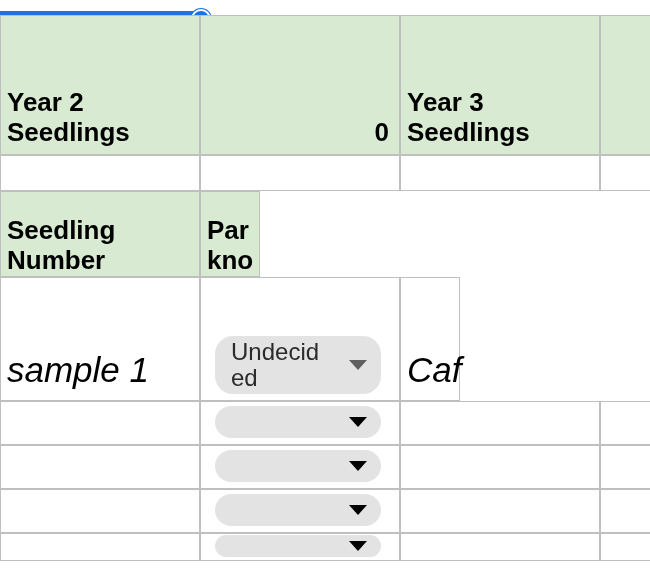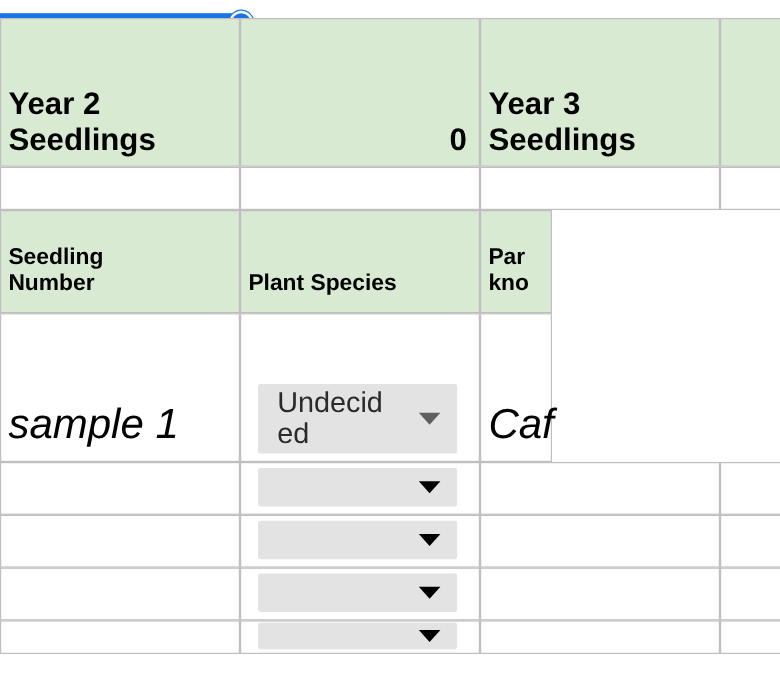--- a/index.html
+++ b/index.html
@@ -56,21 +56,21 @@
   .c1 { width: 200px; }
   .c2 { width: 200px; }
   .c3 { width: 200px; }
   .c4 { width: 60px; }
 
   .hdr {
     background: #d9ead3;
   }
 
   .summary-row .cell {
-    height: 124px;
+    height: 140px;
   }
   .summary-label {
     position: absolute;
     left: 6px;
     bottom: 6px;
     font-size: 26px;
     font-weight: 700;
     line-height: 1.15;
   }
   .summary-val {
@@ -85,22 +85,22 @@
     height: 36px;
     background: #fff;
   }
 
   .col-hdr-row .cell {
     height: 86px;
   }
   .col-hdr-label {
     position: absolute;
     left: 6px;
-    bottom: 12px;
-    font-size: 19px;
+    bottom: 0;
+    font-size: 26px;
     font-weight: 700;
     line-height: 1.15;
     white-space: pre-line;
   }
 
   .data-row .cell {
     height: 124px;
   }
   .data-row.short .cell {
     height: 44px;
@@ -117,21 +117,21 @@
     font-style: italic;
   }
 
   
   .chip {
     position: absolute;
     left: 14px;
     bottom: 6px;
     width: 166px;
     background: #e3e3e3;
-    border-radius: 2px;
+    border-radius: 18px;
     display: flex;
     align-items: center;
     justify-content: space-between;
     box-sizing: border-box;
   }
   .chip.big {
     height: 58px;
     padding: 6px 14px 6px 16px;
   }
   .chip.small {
@@ -188,23 +188,20 @@
     <div class="cell c1"></div>
     <div class="cell c2"></div>
     <div class="cell c3"></div>
     <div class="cell c4"></div>
   </div>
 
   <div class="row col-hdr-row">
     <div class="cell c1 hdr">
       <div class="col-hdr-label">Seedling<br>Number</div>
     </div>
-    <div class="cell c3 hdr">
-      <div class="col-hdr-label">Plant Species</div>
-    </div>
     <div class="cell c4 hdr">
       <div class="col-hdr-label" style="white-space:pre-line;">Par<br>kno</div>
     </div>
   </div>
 
   <div class="row data-row">
     <div class="cell c1">
       <div class="cell-text-italic">sample 1</div>
     </div>
     <div class="cell c2">

